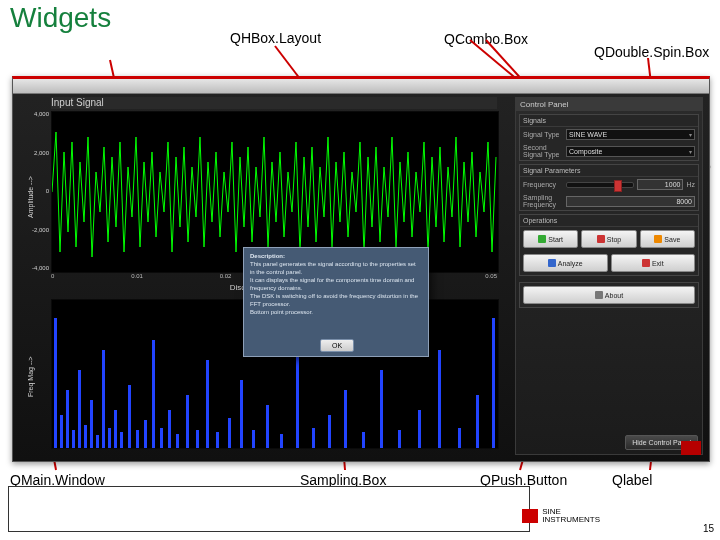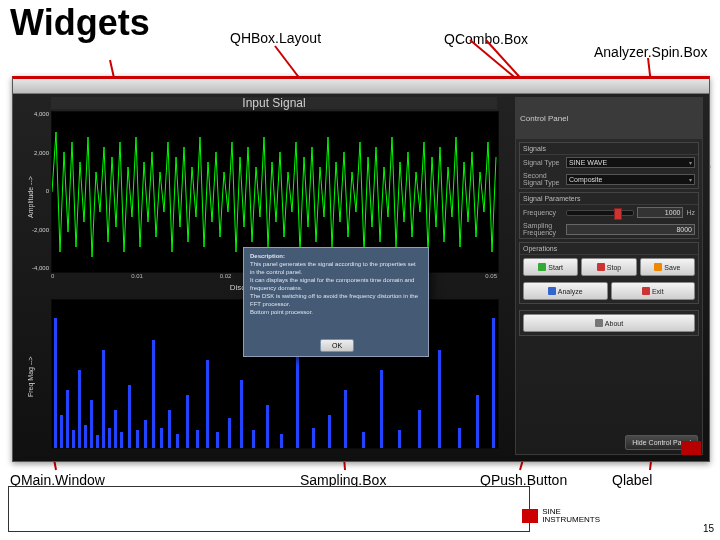--- a/index.html
+++ b/index.html
@@ -1,32 +1,32 @@
 <!DOCTYPE html>
 <html><head>
 <meta charset="utf-8">
 <style>
 html,body{margin:0;padding:0;width:720px;height:540px;background:#fff;font-family:Arial,Helvetica,sans-serif;overflow:hidden}
 .slide{position:relative;width:720px;height:540px}
-.title{position:absolute;left:10px;top:2px;font-size:36px;font-weight:bold;color:#000000}
+.title{position:absolute;left:10px;top:2px;font-size:28px;font-weight:normal;color:#15803d}
 .call{position:absolute;font-size:14px;color:#000;text-align:left}
 .vlabel{position:absolute;font-size:14px;color:#000;line-height:14px;width:12px}
 .app-frame{position:absolute;left:12px;top:76px;width:696px;height:382px;border:1px solid #555;border-top:3px solid #c00;background:linear-gradient(#232323,#101010);box-shadow:0 2px 6px rgba(0,0,0,.4)}
 .app-titlebar{height:14px;background:linear-gradient(#e6e6e6,#bdbdbd);border-bottom:1px solid #777}
 .plot-area{position:absolute;left:6px;top:18px;width:488px;height:358px}
 .plot-top{position:absolute;left:32px;top:14px;width:446px;height:160px;border:1px solid #0a0a0a;background:#000}
 .plot-bot{position:absolute;left:32px;top:202px;width:446px;height:148px;border:1px solid #0a0a0a;background:#000}
 .plot-header{position:absolute;left:32px;top:0;width:446px;height:12px;background:#2a2a2a}
-.plot-header span{color:#cfcfcf;font-size:12px;display:block;text-align:center;line-height:12px}
+.plot-header span{color:#cfcfcf;font-size:10px;display:block;text-align:left;line-height:12px}
 .plot-xlabel{position:absolute;width:446px;text-align:center;color:#cfcfcf;font-size:8px}
 .axis-y{position:absolute;left:8px;width:16px;color:#cfcfcf;font-size:7px;writing-mode:vertical-rl;transform:rotate(180deg);text-align:center}
 .ticks-y{position:absolute;left:10px;width:20px;color:#cfcfcf;font-size:6px;text-align:right}
 .ticks-x{position:absolute;color:#bbb;font-size:6px;display:flex;justify-content:space-between}
 .side-panel{position:absolute;right:6px;top:18px;width:186px;height:356px;border:1px solid #3a3a3a;background:linear-gradient(#2b2b2b,#1b1b1b)}
-.panel-title{background:#3a3a3a;color:#ccc;font-size:8px;padding:16px 4px}
+.panel-title{background:#3a3a3a;color:#ccc;font-size:8px;padding:2px 4px}
 .pgroup{border:1px solid #444;margin:3px;background:#262626}
 .pgroup-h{color:#bbb;font-size:7px;padding:2px 3px;border-bottom:1px solid #3a3a3a}
 .prow{display:flex;align-items:center;padding:2px 3px;gap:3px}
 .plabel{color:#aaa;font-size:7px;flex:0 0 40px}
 .combo{background:#111;border:1px solid #555;color:#ddd;font-size:7px;padding:1px 2px;flex:1;display:flex;justify-content:space-between;align-items:center}
 .combo .chev{font-size:6px;color:#888}
 .spin{background:#333;border:1px solid #666;color:#ddd;font-size:7px;padding:1px 2px;width:40px;text-align:right}
 .slider-box{display:flex;align-items:center;gap:3px;flex:1}
 .slider-track{flex:1;height:4px;background:#111;border:1px solid #444;position:relative;border-radius:2px}
 .slider-thumb{position:absolute;top:-3px;width:6px;height:10px;background:#c33;border:1px solid #822;left:70%}
@@ -49,21 +49,21 @@
 </style>
 </head>
 <body>
 
 <div class="slide">
 
   <div class="title">Widgets</div>
 
   <div class="call" style="left:230px;top:30px">QHBox.Layout</div>
   <div class="call" style="left:444px;top:31px">QCombo.Box</div>
-  <div class="call" style="left:594px;top:44px">Analyzer.Spin.Box</div>
+  <div class="call" style="left:594px;top:44px">QDouble.Spin.Box</div>
   <div class="vlabel" style="left:700px;top:160px;white-space:pre">Q
 S
 l
 i
 d
 e
 r</div>
 
   <div class="call" style="left:10px;top:472px">QMain.Window</div>
   <div class="call" style="left:300px;top:472px">Sampling.Box</div>

